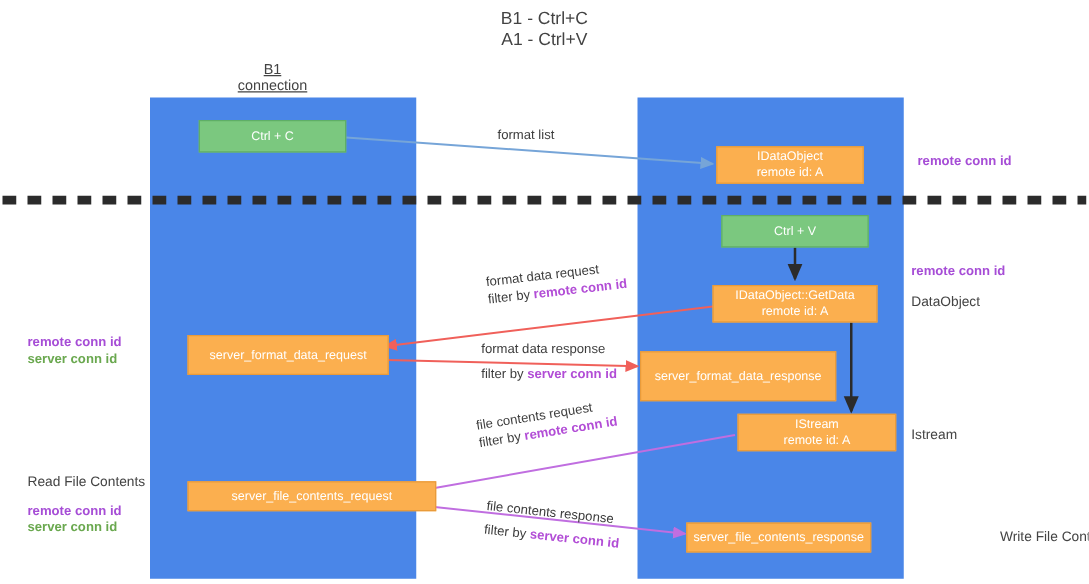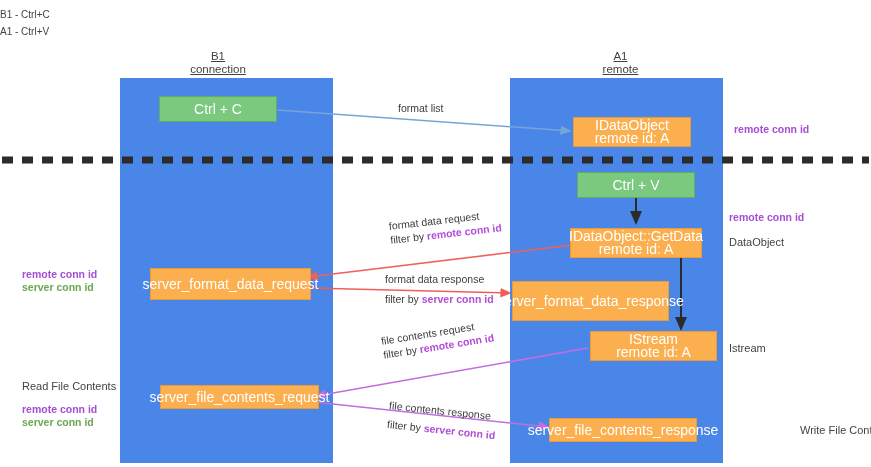--- a/index.html
+++ b/index.html
@@ -30,21 +30,21 @@
     white-space: pre-line;
     text-decoration: underline;
   }
   .box {
     position: absolute;
     display: flex;
     flex-direction: column;
     align-items: center;
     justify-content: center;
     text-align: center;
-    font-size: 14px;
+    font-size: 10px;
     color: #ffffff;
     line-height: 13px;
     box-sizing: border-box;
   }
   .box.green {
     background: #7bc87f;
     border: 1px solid #5fae66;
   }
   .box.orange {
     background: #fbaf4f;
@@ -75,39 +75,37 @@
     left: 0;
     top: 0;
     width: 871px;
     height: 467px;
     pointer-events: none;
   }
   .title {
     position: absolute;
     width: 871px;
     top: 6px;
-    text-align: left;
-    font-size: 10px;
+    text-align: center;
+    font-size: 14px;
     color: #434343;
     line-height: 17px;
     white-space: pre-line;
   }
 </style>
 </head>
 <body>
 
 <div id="canvas">
 
   <div class="title">B1 - Ctrl+C
 A1 - Ctrl+V</div>
 
   <div class="lane-title" style="left:148px; top:50px; width:140px;">B1
 connection</div>
-  <div class="lane-title" style="left:548px; top:50px; width:145px;">A1
-remote</div>
 
   <div class="lane" style="left:120px; top:78px; width:213px; height:385px;"></div>
   <div class="lane" style="left:510px; top:78px; width:213px; height:385px;"></div>
 
   <svg class="overlay" viewBox="0 0 871 467">
     <defs>
       <marker id="ar-blue" markerWidth="7" markerHeight="7" refX="6" refY="3" orient="auto">
         <path d="M0,0 L7,3 L0,6 z" fill="#76a5d8"></path>
       </marker>
       <marker id="ar-red" markerWidth="7" markerHeight="7" refX="6" refY="3" orient="auto">
@@ -162,21 +160,21 @@
 
   <div class="box orange" style="left:512px; top:281px; width:157px; height:40px;">
     <span class="l1">server_format_data_response</span>
   </div>
 
   <div class="box orange" style="left:590px; top:331px; width:127px; height:30px;">
     <span class="l1">IStream</span>
     <span class="l2">remote id: A</span>
   </div>
 
-  <div class="box orange" style="left:150px; top:385px; width:159px; height:24px;margin-left:10px;">
+  <div class="box orange" style="left:150px; top:385px; width:199px; height:24px;">
     <span class="l1">server_file_contents_request</span>
   </div>
 
   <div class="box orange" style="left:549px; top:418px; width:148px; height:24px;">
     <span class="l1">server_file_contents_response</span>
   </div>
 
   <div class="edge-label" style="left:398px; top:101px;">
     <span>format list</span>
   </div>

